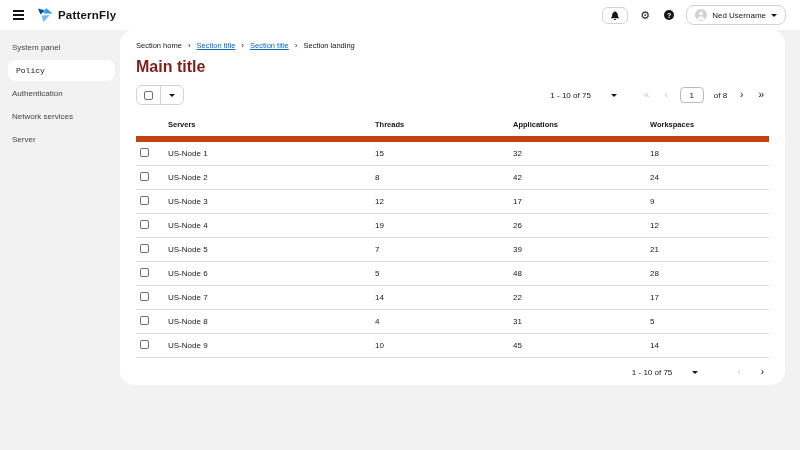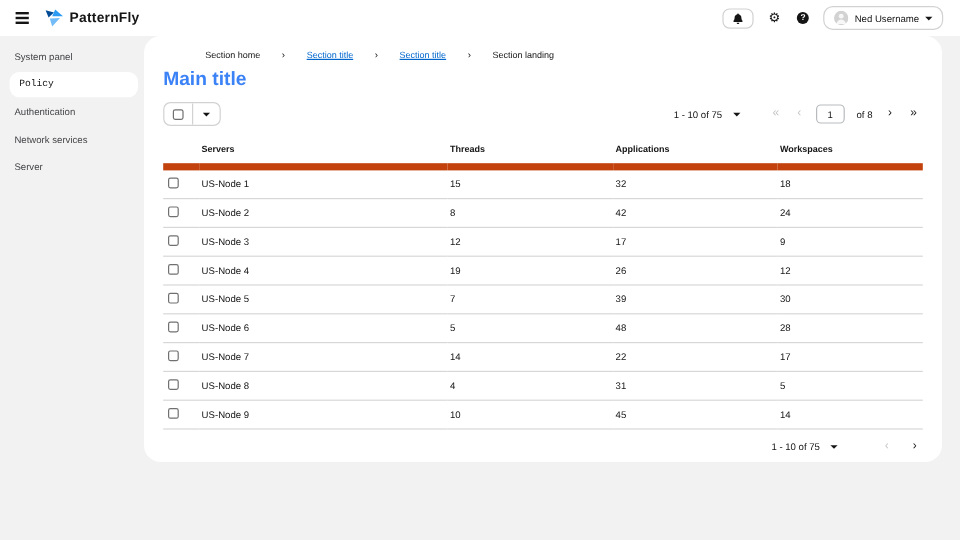--- a/index.html
+++ b/index.html
@@ -33,35 +33,35 @@
   .sidebar { position:absolute; top:30px; left:0; width:120px; bottom:0; background:#f2f2f2; padding-top:7px; }
   .nav-item { font-size:8px; color:#444548; padding:6px 12px; margin:0 5px 2px 0; cursor:pointer; }
   .nav-item.selected { background:#ffffff; border-radius:8px; margin-left:8px; padding-left:8px; color:#151515;font-family:Liberation Mono, monospace; }
 
   
   .card {
     position:absolute; left:120px; top:30px; right:15px; bottom:65px;
     background:#ffffff; border-radius:14px; padding:11px 16px 0;
   }
 
-  .breadcrumb { display:flex; align-items:center; gap:18px; font-size:7.5px; color:#151515;margin-left:35px; }
+  .breadcrumb { display:flex; align-items:center; gap:6px; font-size:7.5px; color:#151515; }
   .bc-item.link { color:#0066cc; text-decoration:underline; cursor:pointer; }
   .bc-sep { font-size:8px; color:#151515; }
 
-  .page-title { font-size:16px; font-weight:700; color:#3b82f6; margin:8px 0 0; }
+  .page-title { font-size:16px; font-weight:700; color:#7f1d1d; margin:8px 0 0; }
   .page-desc { font-size:8px; color:#151515; margin-top:5px; }
 
   .toolbar { margin-top:9px; display:flex; justify-content:space-between; align-items:center; }
   .split-btn { display:inline-flex; border:1px solid #d2d2d2; border-radius:6px; background:#fff; height:20px; overflow:hidden; }
   .split-check { display:flex; align-items:center; justify-content:center; width:24px; border-right:1px solid #d2d2d2; cursor:pointer; }
   .split-caret { display:flex; align-items:center; justify-content:center; width:22px; cursor:pointer; background:none; border:none; }
   .checkbox { width:9px; height:9px; border:1px solid #707070; border-radius:2px; background:#fff; display:inline-block; cursor:pointer; }
 
   .pagination { display:flex; align-items:center; font-size:8px; color:#151515; }
-  .pag-summary { display:flex; align-items:center; gap:9px; margin-right:16px; cursor:pointer; background:none; border:none; font-size:8px; font-family:inherit; color:#151515; }
+  .pag-summary { display:flex; align-items:center; gap:20px; margin-right:16px; cursor:pointer; background:none; border:none; font-size:8px; font-family:inherit; color:#151515; }
   .pag-nav { display:flex; align-items:center; gap:5px; }
   .pag-arrow { font-size:10px; color:#151515; background:none; border:none; padding:1px 5px; font-family:inherit; cursor:pointer; line-height:1; }
   .pag-arrow.disabled { color:#c5c5c5; }
   .page-input { width:24px; height:16px; border:1px solid #b8bbbe; border-radius:4px; text-align:center; font-size:8px; font-family:inherit; color:#151515; margin:0 2px; }
   .of-pages { margin:0 3px; }
 
   table { width:100%; border-collapse:collapse; table-layout:fixed; margin-top:8px; font-size:8px; color:#151515; }
   th { text-align:left; font-weight:700; padding:7px 2px; font-size:7.5px; border-bottom:6px solid #c2410c; }
   td { padding:6px 2px; border-bottom:1px solid #d7d7d7; }
   td.sel, th.sel { padding-left:4px; }
@@ -210,21 +210,21 @@
           <td>US-Node 4</td>
           <td>19</td>
           <td>26</td>
           <td>12</td>
         </tr>
         <tr>
           <td class="sel"><span class="checkbox"></span></td>
           <td>US-Node 5</td>
           <td>7</td>
           <td>39</td>
-          <td>30</td>
+          <td>21</td>
         </tr>
         <tr>
           <td class="sel"><span class="checkbox"></span></td>
           <td>US-Node 6</td>
           <td>5</td>
           <td>48</td>
           <td>28</td>
         </tr>
         <tr>
           <td class="sel"><span class="checkbox"></span></td>

